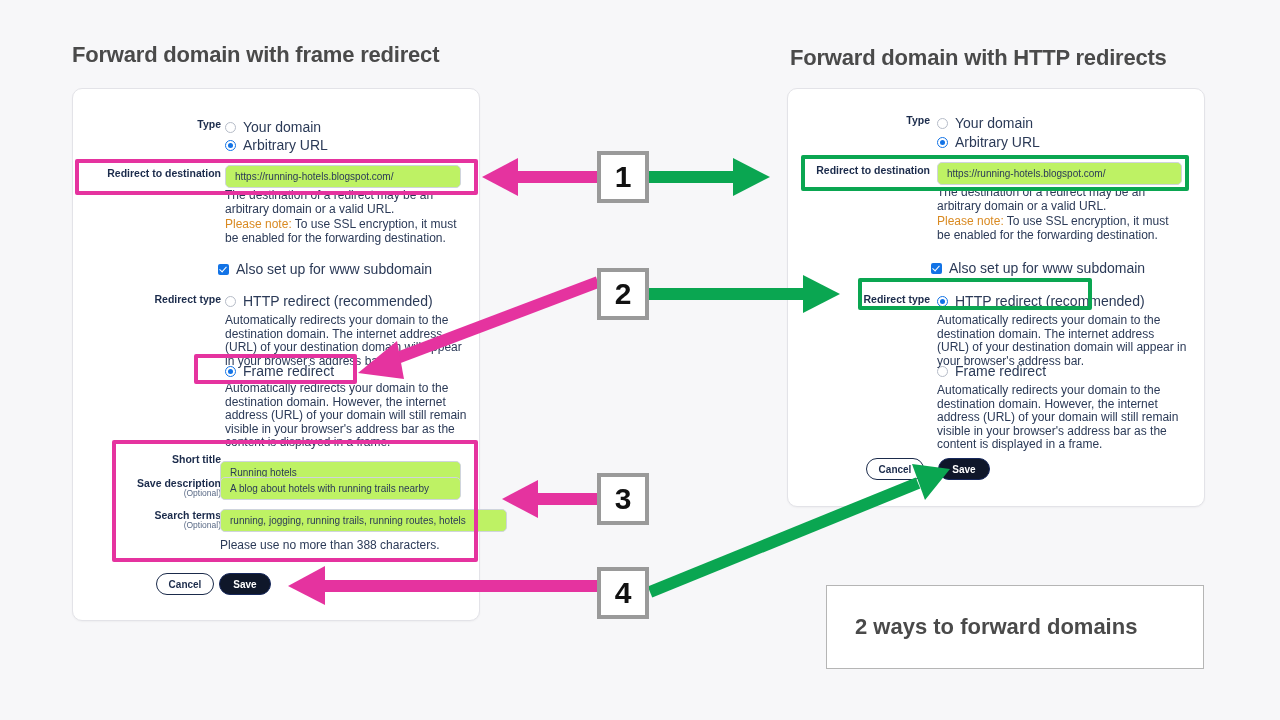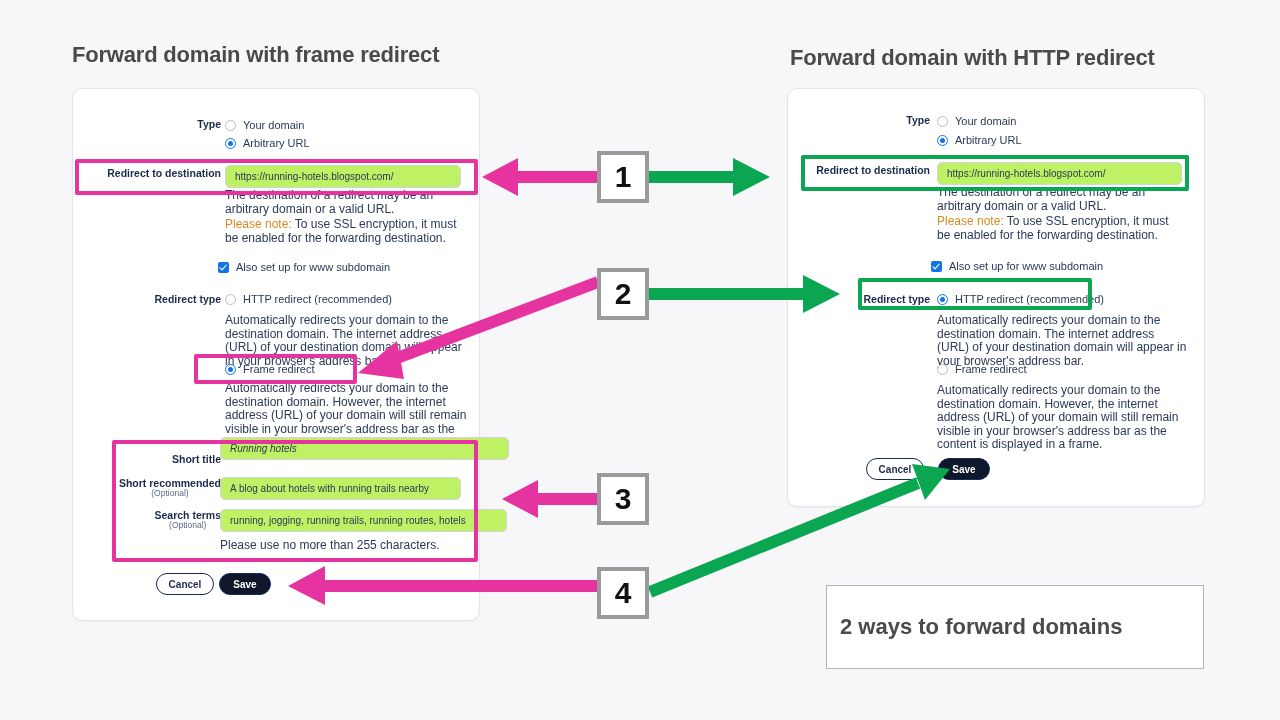--- a/index.html
+++ b/index.html
@@ -38,21 +38,21 @@
   #card-left  { left: 72px;  top: 88px;  width: 406px; height: 531px; }
   #card-right { left: 787px; top: 88px;  width: 416px; height: 417px; }
 
   
   .form-row {
     position: absolute;
     display: flex;
     align-items: center;
   }
   .field-label {
-    text-align: center;
+    text-align: right;
     font-size: 10.5px;
     font-weight: bold;
     color: #1b2b4b;
     line-height: 1.15;
   }
   .field-sub {
     display: block;
     font-size: 8.5px;
     font-weight: normal;
     color: #5a6a86;
@@ -94,21 +94,21 @@
     position: relative;
   }
   .radio.on::after {
     content: "";
     position: absolute;
     left: 2px; top: 2px;
     width: 5px; height: 5px;
     border-radius: 50%;
     background: #1273e6;
   }
-  .radio-label { font-size: 11px; color: #2b3a57; }
+  .radio-label { font-size: 14px; color: #2b3a57; }
 
   .checkbox {
     width: 11px; height: 11px;
     border-radius: 2px;
     background: #1273e6;
     position: relative;
     flex: none;
   }
   .checkbox::after {
     content: "";
@@ -191,35 +191,35 @@
   
   #caption-box {
     position: absolute;
     left: 826px; top: 585px;
     width: 378px; height: 84px;
     background: #ffffff;
     border: 1px solid #b5b5b5;
     box-sizing: border-box;
     display: flex;
     align-items: center;
-    padding-left: 13px;
+    padding-left: 28px;
   }
   #caption-text {
     font-size: 22px;
     font-weight: bold;
     color: #4a4a4a;
   }
 </style>
 </head>
 <body>
 
 <div id="stage">
 
   <div class="section-title" id="title-left">Forward domain with frame redirect</div>
-  <div class="section-title" id="title-right">Forward domain with HTTP redirect</div>
+  <div class="section-title" id="title-right">Forward domain with HTTP redirects</div>
 
   <div class="card" id="card-left">
 
     <div class="form-row" style="left:0; top:29px; width:148px; justify-content:flex-end;">
       <span class="field-label">Type</span>
     </div>
 
     <div class="radio-line" style="left:152px; top:30px;">
       <span class="radio"></span>
       <span class="radio-label">Your domain</span>
@@ -260,39 +260,39 @@
     <div class="radio-line" style="left:152px; top:274px;">
       <span class="radio on"></span>
       <span class="radio-label">Frame redirect</span>
     </div>
 
     <div class="helper" style="left:152px; top:293px; width:250px;">Automatically redirects your domain to the destination domain. However, the internet address (URL) of your domain will still remain visible in your browser's address bar as the content is displayed in a frame.</div>
 
     <div class="form-row" style="left:0; top:364px; width:148px; justify-content:flex-end;">
       <span class="field-label">Short title</span>
     </div>
-    <div class="text-input" style="position:absolute; left:147px; top:348px; width:289px;font-style:italic;">Running hotels</div>
+    <div class="text-input" style="position:absolute; left:147px; top:372px; width:241px;">Running hotels</div>
 
     <div class="form-row" style="left:0; top:388px; width:148px; justify-content:flex-end;">
       <span class="field-label">
-        <span>Short recommended</span>
+        <span>Save description</span>
         <span class="field-sub">(Optional)</span>
       </span>
     </div>
     <div class="text-input" style="position:absolute; left:147px; top:388px; width:241px;">A blog about hotels with running trails nearby</div>
 
     <div class="form-row" style="left:0; top:420px; width:148px; justify-content:flex-end;">
       <span class="field-label">
         <span>Search terms</span>
         <span class="field-sub">(Optional)</span>
       </span>
     </div>
     <div class="text-input" style="position:absolute; left:147px; top:420px; width:287px;">running, jogging, running trails, running routes, hotels</div>
 
-    <div class="helper" style="left:147px; top:450px; width:250px;">Please use no more than 255 characters.</div>
+    <div class="helper" style="left:147px; top:450px; width:250px;">Please use no more than 388 characters.</div>
 
     <div class="btn btn-cancel" style="left:83px; top:484px; width:58px;">Cancel</div>
     <div class="btn btn-save" style="left:146px; top:484px; width:52px;">Save</div>
   </div>
 
   <div class="card" id="card-right">
 
     <div class="form-row" style="left:0; top:25px; width:142px; justify-content:flex-end;">
       <span class="field-label">Type</span>
     </div>

